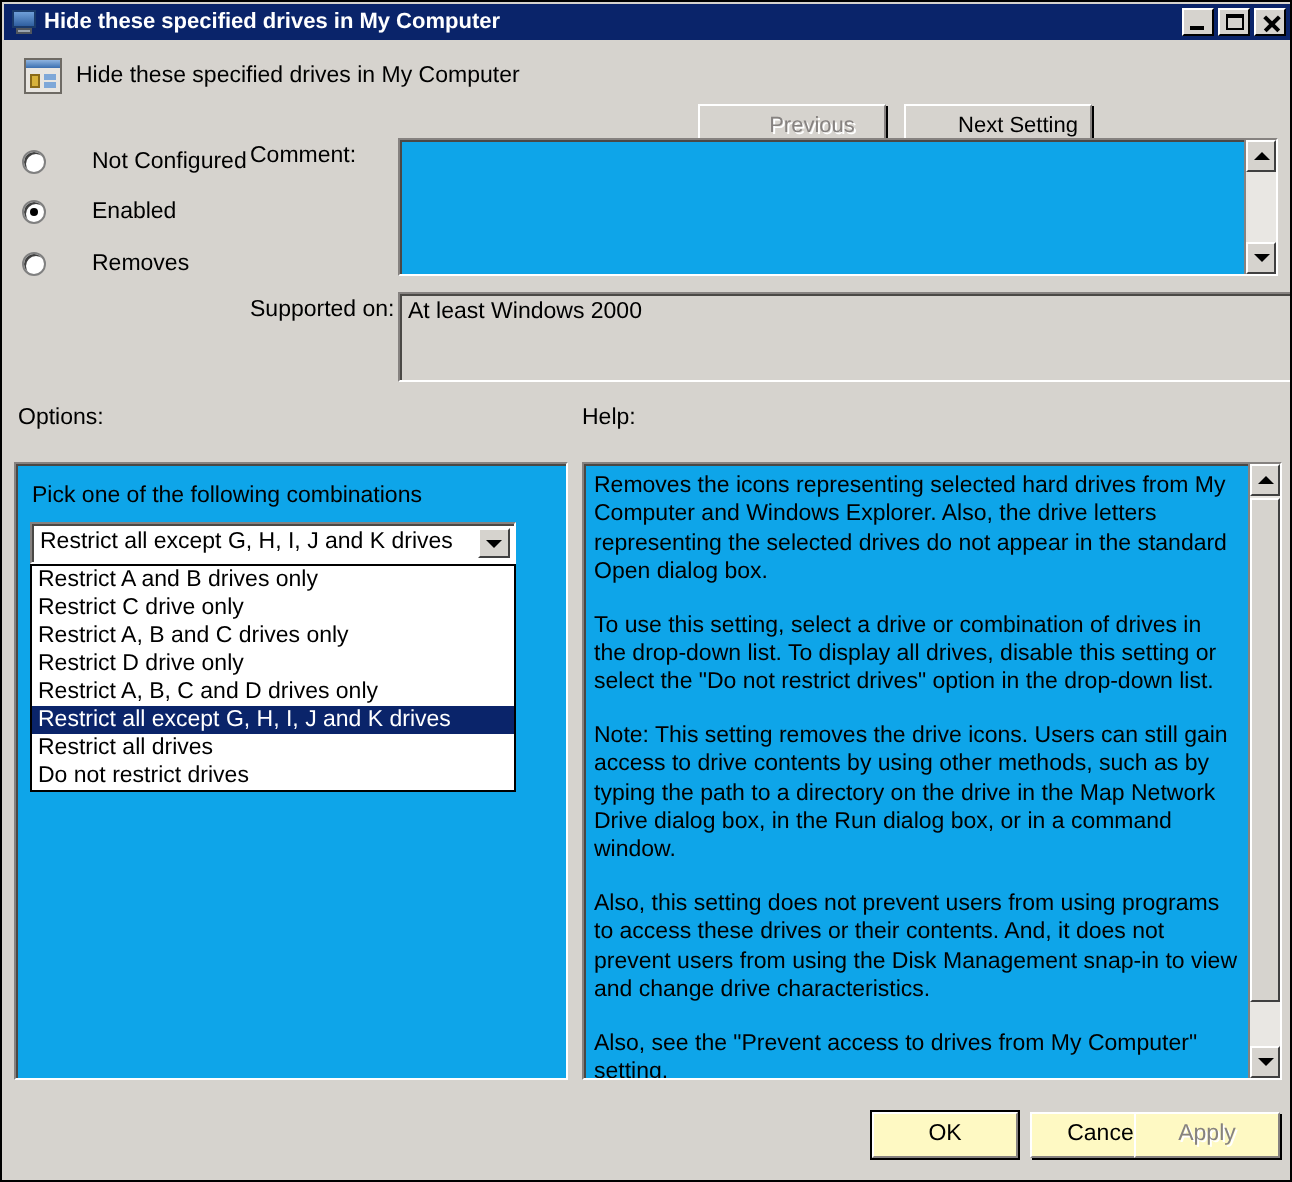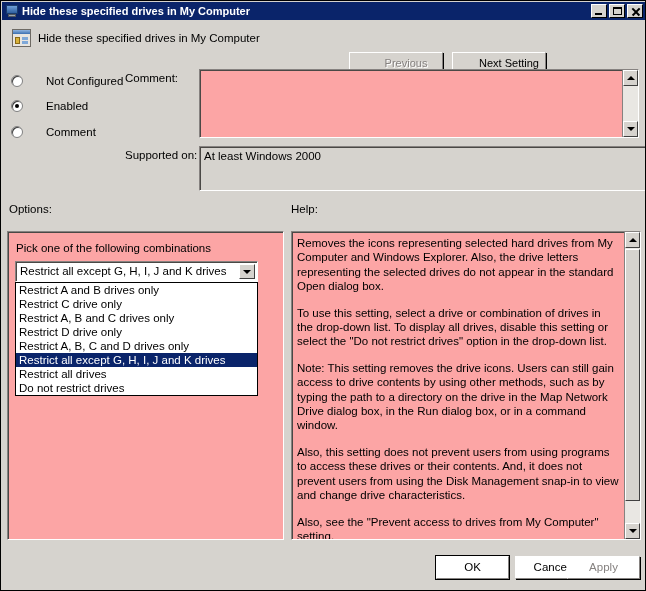--- a/index.html
+++ b/index.html
@@ -166,21 +166,21 @@
   
   .flabel {
     position: absolute;
     font-size: 11.5px;
     white-space: nowrap;
   }
 
   
   .sunken {
     position: absolute;
-    background: #fca5a5;
+    background: #0ea5e9;
     border-top: 1px solid #868280;
     border-left: 1px solid #868280;
     border-right: 1px solid #ffffff;
     border-bottom: 1px solid #ffffff;
     box-shadow: inset 1px 1px 0 0 #4a4845;
     box-sizing: border-box;
     overflow: hidden;
   }
 
   
@@ -306,21 +306,21 @@
     color: #000000;
   }
   #help-text p { margin: 0 0 12px 0; }
   #help-text p:last-child { margin-bottom: 0; }
 
   
   .dlgbtn {
     position: absolute;
     top: 555px;
     width: 73px; height: 23px;
-    background: #ffffff;
+    background: #fef9c3;
     border-top: 1px solid #ffffff;
     border-left: 1px solid #ffffff;
     border-right: 1px solid #868280;
     border-bottom: 1px solid #868280;
     box-shadow: 1px 1px 0 0 #000000;
     box-sizing: border-box;
     font-family: "Liberation Sans", sans-serif;
     font-size: 11.5px;
     line-height: 21px;
     text-align: center;
@@ -373,21 +373,21 @@
   <div class="radio-row" style="top:72px;">
     <span class="radio-mark"></span>
     <span class="radio-label">Not Configured</span>
   </div>
   <div class="radio-row" style="top:97px;">
     <span class="radio-mark on"></span>
     <span class="radio-label">Enabled</span>
   </div>
   <div class="radio-row" style="top:123px;">
     <span class="radio-mark"></span>
-    <span class="radio-label">Comment</span>
+    <span class="radio-label">Removes</span>
   </div>
 
   <div class="flabel" style="left:124px; top:71px;">Comment:</div>
   <div class="sunken" style="left:198px; top:68px; width:440px; height:69px;">
     <div style="position:absolute;left:4px;top:2px;right:20px;font-size:11.5px;" placeholder=""></div>
     <div class="vscroll">
       <div class="sb-btn up">
           <span class="arrow"></span>
         </div>
       <div class="sb-btn down">

